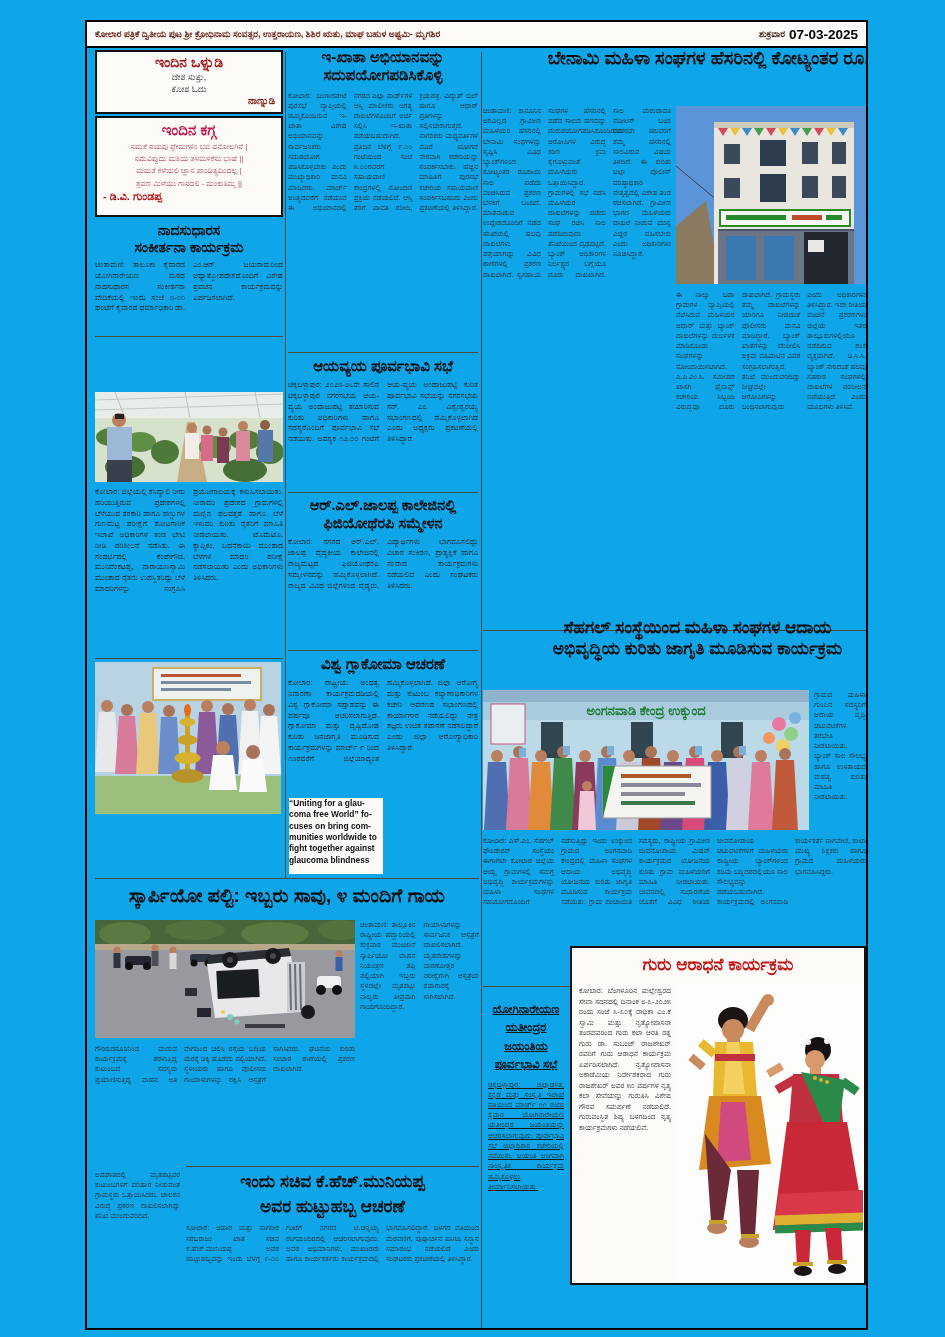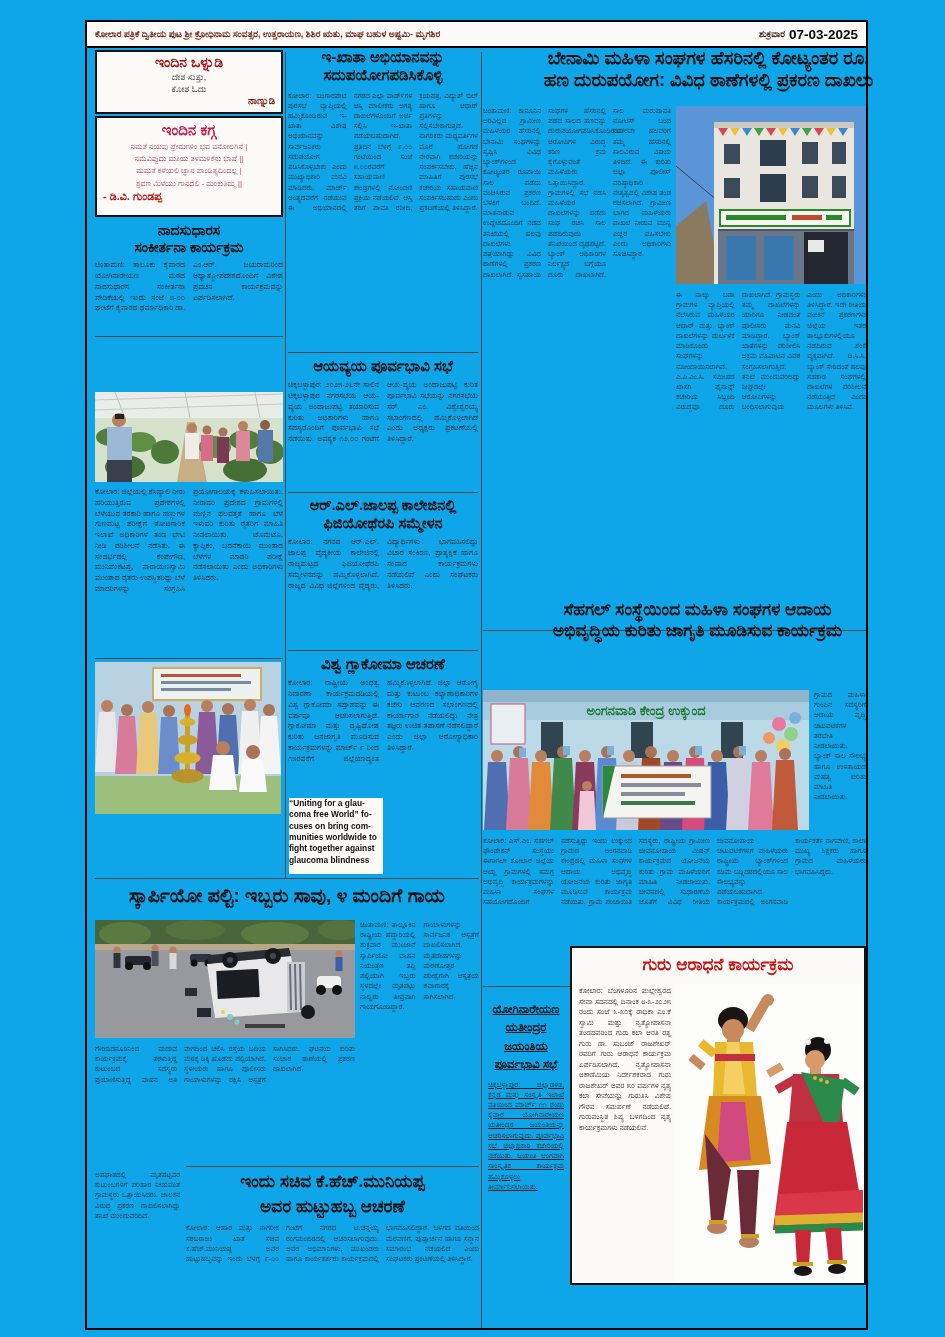--- a/index.html
+++ b/index.html
@@ -167,21 +167,20 @@
   </div>
 
   <div class="abs" style="left:288px;top:655px;width:190px;">
     <div class="hl" style="font-size:15px;">ವಿಶ್ವ ಗ್ಲಾಕೋಮಾ ಆಚರಣೆ</div>
     <div class="body-txt c2" style="height:190px;margin-top:5px;">ಕೋಲಾರ: ರಾಷ್ಟ್ರೀಯ ಅಂಧತ್ವ ನಿವಾರಣಾ ಕಾರ್ಯಕ್ರಮದಡಿಯಲ್ಲಿ ವಿಶ್ವ ಗ್ಲಾಕೋಮಾ ಸಪ್ತಾಹವನ್ನು ಈ ವರ್ಷವೂ ಆಚರಿಸಲಾಗುತ್ತಿದೆ. ಗ್ಲಾಕೋಮಾ ಮತ್ತು ದೃಷ್ಟಿದೋಷ ಕುರಿತು ಜನಜಾಗೃತಿ ಮೂಡಿಸುವ ಕಾರ್ಯಕ್ರಮಗಳನ್ನು ಮಾರ್ಚ್ ೯ ರಿಂದ ೧೫ರವರೆಗೆ ಜಿಲ್ಲೆಯಾದ್ಯಂತ ಹಮ್ಮಿಕೊಳ್ಳಲಾಗಿದೆ. ಜಿಲ್ಲಾ ಆರೋಗ್ಯ ಮತ್ತು ಕುಟುಂಬ ಕಲ್ಯಾಣಾಧಿಕಾರಿಗಳ ಕಚೇರಿ ಆವರಣದ ಸಭಾಂಗಣದಲ್ಲಿ ಕಾರ್ಯಾಗಾರ ನಡೆಯಲಿದ್ದು ನೇತ್ರ ತಜ್ಞರು ಉಚಿತ ತಪಾಸಣೆ ನಡೆಸಲಿದ್ದಾರೆ ಎಂದು ಜಿಲ್ಲಾ ಆರೋಗ್ಯಾಧಿಕಾರಿ ತಿಳಿಸಿದ್ದಾರೆ.</div>
   </div>
   <div class="abs" style="left:289px;top:798px;width:94px;height:76px;background:#fcfbf8;font-size:8.4px;font-weight:bold;line-height:1.35;color:#111;overflow:hidden;">“Uniting for a glau-coma free World” fo-cuses on bring com-munities worldwide to fight together against glaucoma blindness</div>
 
   <div class="abs" style="left:483px;top:48px;width:355px;margin-left:48px;">
     <div class="hl" style="font-size:18px;">ಬೇನಾಮಿ ಮಹಿಳಾ ಸಂಘಗಳ ಹೆಸರಿನಲ್ಲಿ ಕೋಟ್ಯಂತರ ರೂ.</div>
-    <div class="hl" style="font-size:18px;">ಹಣ ದುರುಪಯೋಗ: ವಿವಿಧ ಠಾಣೆಗಳಲ್ಲಿ ಪ್ರಕರಣ ದಾಖಲು</div>
   </div>
   <div class="abs body-txt c3" style="left:483px;top:106px;width:188px;height:520px;font-size:7.2px;">ಚಿಂತಾಮಣಿ: ಕಾನೂನಿನ ಅರಿವಿಲ್ಲದ ಗ್ರಾಮೀಣ ಮಹಿಳೆಯರ ಹೆಸರಿನಲ್ಲಿ ಬೇನಾಮಿ ಸಂಘಗಳನ್ನು ಸೃಷ್ಟಿಸಿ ವಿವಿಧ ಬ್ಯಾಂಕ್‌ಗಳಿಂದ ಕೋಟ್ಯಂತರ ರೂಪಾಯಿ ಸಾಲ ಪಡೆದು ವಂಚಿಸಿರುವ ಪ್ರಕರಣ ಬೆಳಕಿಗೆ ಬಂದಿದೆ. ಮಾತನಾಡುವ ಉದ್ದೇಶದೊಂದಿಗೆ ನಡೆದ ತನಿಖೆಯಲ್ಲಿ ಹಲವು ದಾಖಲೆಗಳು ಪತ್ತೆಯಾಗಿದ್ದು ವಿವಿಧ ಠಾಣೆಗಳಲ್ಲಿ ಪ್ರಕರಣ ದಾಖಲಾಗಿದೆ. ಸ್ವಸಹಾಯ ಸಂಘಗಳ ಹೆಸರಿನಲ್ಲಿ ಪಡೆದ ಸಾಲದ ಹಣವನ್ನು ದುರುಪಯೋಗಪಡಿಸಿಕೊಂಡಿರುವ ಆರೋಪಿಗಳ ವಿರುದ್ಧ ಕಠಿಣ ಕ್ರಮ ಕೈಗೊಳ್ಳುವಂತೆ ಮಹಿಳೆಯರು ಒತ್ತಾಯಿಸಿದ್ದಾರೆ. ಗ್ರಾಮಗಳಲ್ಲಿ ಸಭೆ ನಡೆಸಿ ಮಹಿಳೆಯರ ದಾಖಲೆಗಳನ್ನು ಪಡೆದು ಸಂಘ ರಚಿಸಿ ಸಾಲ ಪಡೆದಿರುವುದು ತನಿಖೆಯಿಂದ ದೃಢಪಟ್ಟಿದೆ. ಬ್ಯಾಂಕ್ ಅಧಿಕಾರಿಗಳ ನಿರ್ಲಕ್ಷ್ಯದ ಬಗ್ಗೆಯೂ ದೂರು ದಾಖಲಾಗಿದೆ. ಸಾಲ ಮರುಪಾವತಿ ನೋಟಿಸ್ ಬಂದ ನಂತರವೇ ಹಲವರಿಗೆ ತಮ್ಮ ಹೆಸರಿನಲ್ಲಿ ಸಾಲವಿರುವ ವಿಷಯ ತಿಳಿದಿದೆ. ಈ ಕುರಿತು ಜಿಲ್ಲಾ ಪೊಲೀಸ್ ವರಿಷ್ಠಾಧಿಕಾರಿ ನೇತೃತ್ವದಲ್ಲಿ ವಿಶೇಷ ತಂಡ ರಚಿಸಲಾಗಿದೆ. ಗ್ರಾಮೀಣ ಭಾಗದ ಮಹಿಳೆಯರು ದಾಖಲೆ ನೀಡುವ ಮುನ್ನ ಎಚ್ಚರ ವಹಿಸಬೇಕು ಎಂದು ಅಧಿಕಾರಿಗಳು ಸೂಚಿಸಿದ್ದಾರೆ.</div>
   <div class="abs" style="left:676px;top:106px;width:190px;height:178px;">
     <svg viewBox="0 0 190 178" width="100%" height="100%" preserveAspectRatio="none">
       <rect width="190" height="178" fill="#5a95d8"></rect>
       <polygon points="0,120 30,95 45,178 0,178" fill="#8a7a60"></polygon>
       <line x1="0" y1="60" x2="60" y2="110" stroke="#3f3f3f" stroke-width="1"></line>
       <rect x="38" y="16" width="140" height="162" fill="#e9e6df"></rect>
       <rect x="38" y="16" width="140" height="6" fill="#cfcabe"></rect>
       <g>
@@ -212,21 +211,21 @@
       <rect x="42" y="124" width="136" height="54" fill="#6a7688"></rect>
       <rect x="50" y="130" width="30" height="44" fill="#3a78b0"></rect>
       <rect x="88" y="130" width="30" height="44" fill="#3a78b0"></rect>
       <rect x="128" y="126" width="44" height="52" fill="#23272f"></rect>
       <rect x="132" y="134" width="16" height="12" fill="#e8e8e8"></rect>
       <line x1="42" y1="124" x2="178" y2="124" stroke="#4a5568" stroke-width="2"></line>
     </svg>
   </div>
   <div class="abs body-txt c3" style="left:676px;top:290px;width:190px;height:336px;font-size:7.2px;">ಈ ನಾಲ್ಕು ಬಡಾ ಗ್ರಾಮಗಳ ವ್ಯಾಪ್ತಿಯಲ್ಲಿ ನೆಲೆಸಿರುವ ಮಹಿಳೆಯರ ಆಧಾರ್ ಮತ್ತು ಬ್ಯಾಂಕ್ ದಾಖಲೆಗಳನ್ನು ದುರ್ಬಳಕೆ ಮಾಡಿಕೊಂಡು ಸಂಘಗಳನ್ನು ನೋಂದಾಯಿಸಲಾಗಿದೆ. ಎ.ಪಿ.ಎಂ.ಸಿ. ಸಮೀಪದ ಖಾಸಗಿ ಫೈನಾನ್ಸ್ ಕಚೇರಿಯ ಸಿಬ್ಬಂದಿ ವಿರುದ್ಧವೂ ದೂರು ದಾಖಲಾಗಿದೆ. ಗ್ರಾಮಸ್ಥರು ತಮ್ಮ ದಾಖಲೆಗಳನ್ನು ಯಾರಿಗೂ ನೀಡದಂತೆ ಪೊಲೀಸರು ಮನವಿ ಮಾಡಿದ್ದಾರೆ. ಬ್ಯಾಂಕ್ ಖಾತೆಗಳನ್ನು ಪರಿಶೀಲಿಸಿ ಅಕ್ರಮ ವಹಿವಾಟಿನ ವಿವರ ಸಂಗ್ರಹಿಸಲಾಗುತ್ತಿದೆ. ತನಿಖೆ ಮುಂದುವರಿದಿದ್ದು ಶೀಘ್ರದಲ್ಲೇ ಆರೋಪಿಗಳನ್ನು ಬಂಧಿಸಲಾಗುವುದು ಎಂದು ಅಧಿಕಾರಿಗಳು ತಿಳಿಸಿದ್ದಾರೆ. ಇದೇ ರೀತಿಯ ವಂಚನೆ ಪ್ರಕರಣಗಳು ಜಿಲ್ಲೆಯ ಇತರ ತಾಲ್ಲೂಕುಗಳಲ್ಲಿಯೂ ನಡೆದಿರುವ ಶಂಕೆ ವ್ಯಕ್ತವಾಗಿದೆ. ಡಿ.ಸಿ.ಸಿ. ಬ್ಯಾಂಕ್ ಸೇರಿದಂತೆ ಹಲವು ಸಹಕಾರ ಸಂಘಗಳಲ್ಲಿ ದಾಖಲೆಗಳ ಪರಿಶೀಲನೆ ನಡೆಯುತ್ತಿದೆ ಎಂದು ಮೂಲಗಳು ತಿಳಿಸಿವೆ.</div>
 
-  <div class="abs" style="left:483px;top:600px;width:429px;">
+  <div class="abs" style="left:483px;top:618px;width:429px;">
     <div class="hl" style="font-size:17px;">ಸೆಹಗಲ್ ಸಂಸ್ಥೆಯಿಂದ ಮಹಿಳಾ ಸಂಘಗಳ ಆದಾಯ</div>
     <div class="hl" style="font-size:17px;">ಅಭಿವೃದ್ಧಿಯ ಕುರಿತು ಜಾಗೃತಿ ಮೂಡಿಸುವ ಕಾರ್ಯಕ್ರಮ</div>
   </div>
   <div class="abs" style="left:483px;top:690px;width:326px;height:140px;">
     <svg viewBox="0 0 326 140" width="100%" height="100%" preserveAspectRatio="none">
       <rect width="326" height="140" fill="#bcd9e8"></rect>
       <rect width="326" height="12" fill="#8fb4cc"></rect>
       <rect y="12" width="326" height="18" fill="#a8cbdd"></rect>
       <text x="163" y="25" text-anchor="middle" font-size="13" font-weight="bold" fill="#1a7a33">ಅಂಗನವಾಡಿ ಕೇಂದ್ರ ಉಕ್ಕುಂದ</text>
       <rect x="8" y="14" width="34" height="40" fill="#e8eef2" stroke="#c05a7a"></rect>

